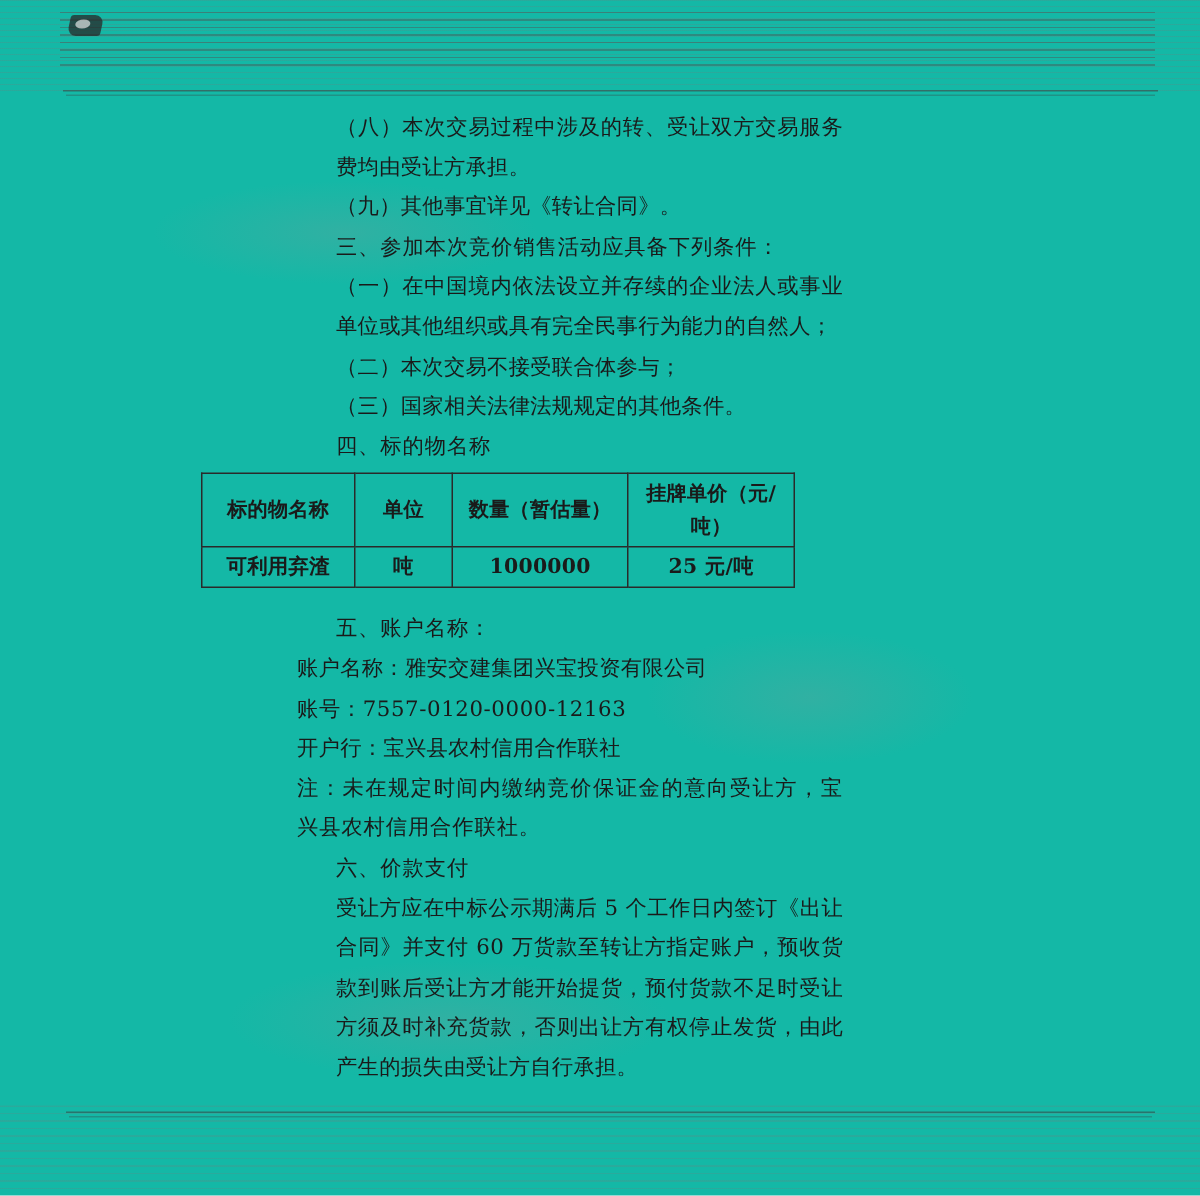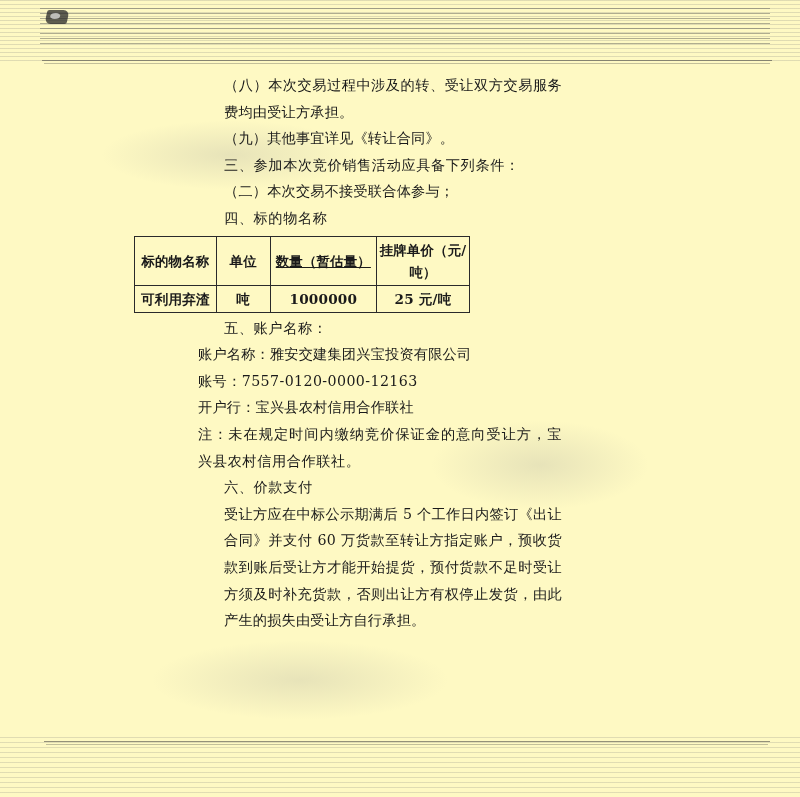--- a/index.html
+++ b/index.html
@@ -13,21 +13,21 @@
     font-family: "DejaVu Serif", "Liberation Serif", serif;
     color: #111;
     position: relative;
     overflow: hidden;
   }
 
   
   .page {
     position: absolute;
     inset: 0;
-    background: #fef9c3;
+    background: #14b8a6;
   }
 
   
   .scan-band-top {
     position: absolute;
     left: 0; right: 0;
     top: 0;
     height: 62px;
     background:
       repeating-linear-gradient(
@@ -117,39 +117,39 @@
   .heading {
     font-weight: normal;
     letter-spacing: 0.6px;
   }
   .pad1 { padding-left: 26px; }
   .pad2 { padding-left: 52px; }
 
   
   table.goods {
     border-collapse: collapse;
-    margin: 4px 0 2px 0;
-    width: 336px;
+    margin: 4px 0 14px 0;
+    width: 396px;
     margin-left: -38px;
     font-size: 13.6px;
   }
   table.goods td, table.goods th {
     border: 1px solid #2a2a2a;
     text-align: center;
     padding: 2px 2px;
     font-weight: bold;
     line-height: 22px;
   }
   table.goods thead th {
     font-weight: bold;
     font-size: 13.4px;
   }
   .col-name  { width: 104px; }
   .col-unit  { width: 64px; }
-  .col-qty   { width: 116px; text-decoration: underline; }
+  .col-qty   { width: 116px; }
   .col-price { width: 112px; }
 
   .acct-block { padding-left: 26px; }
   .mono-ish { letter-spacing: 0.4px; }
 
   
   .smudge {
     position: absolute;
     background: radial-gradient(ellipse at center, rgba(150,150,150,0.22), rgba(255,255,255,0) 70%);
     pointer-events: none;
@@ -171,21 +171,23 @@
 
   <div class="smudge sm1"></div>
   <div class="smudge sm2"></div>
   <div class="smudge sm3"></div>
 
   <div class="body-text">
 
     <p class="pad2">（八）本次交易过程中涉及的转、受让双方交易服务费均由受让方承担。</p>
     <p class="pad2">（九）其他事宜详见《转让合同》。</p>
     <p class="pad2 heading">三、参加本次竞价销售活动应具备下列条件：</p>
+    <p class="pad2">（一）在中国境内依法设立并存续的企业法人或事业单位或其他组织或具有完全民事行为能力的自然人；</p>
     <p class="pad2">（二）本次交易不接受联合体参与；</p>
+    <p class="pad2">（三）国家相关法律法规规定的其他条件。</p>
     <p class="pad2 heading">四、标的物名称</p>
 
     <table class="goods">
       <thead>
         <tr>
           <th class="col-name">标的物名称</th>
           <th class="col-unit">单位</th>
           <th class="col-qty">数量（暂估量）</th>
           <th class="col-price">挂牌单价（元/吨）</th>
         </tr>

